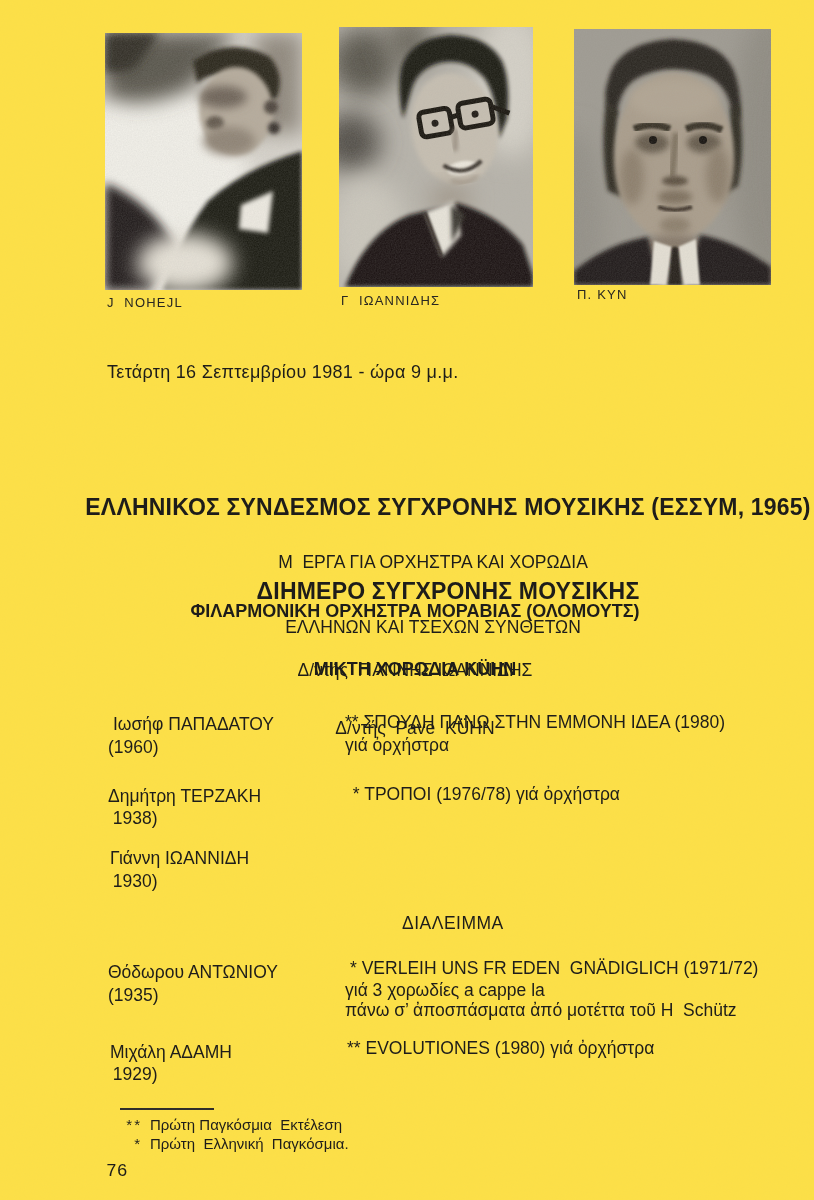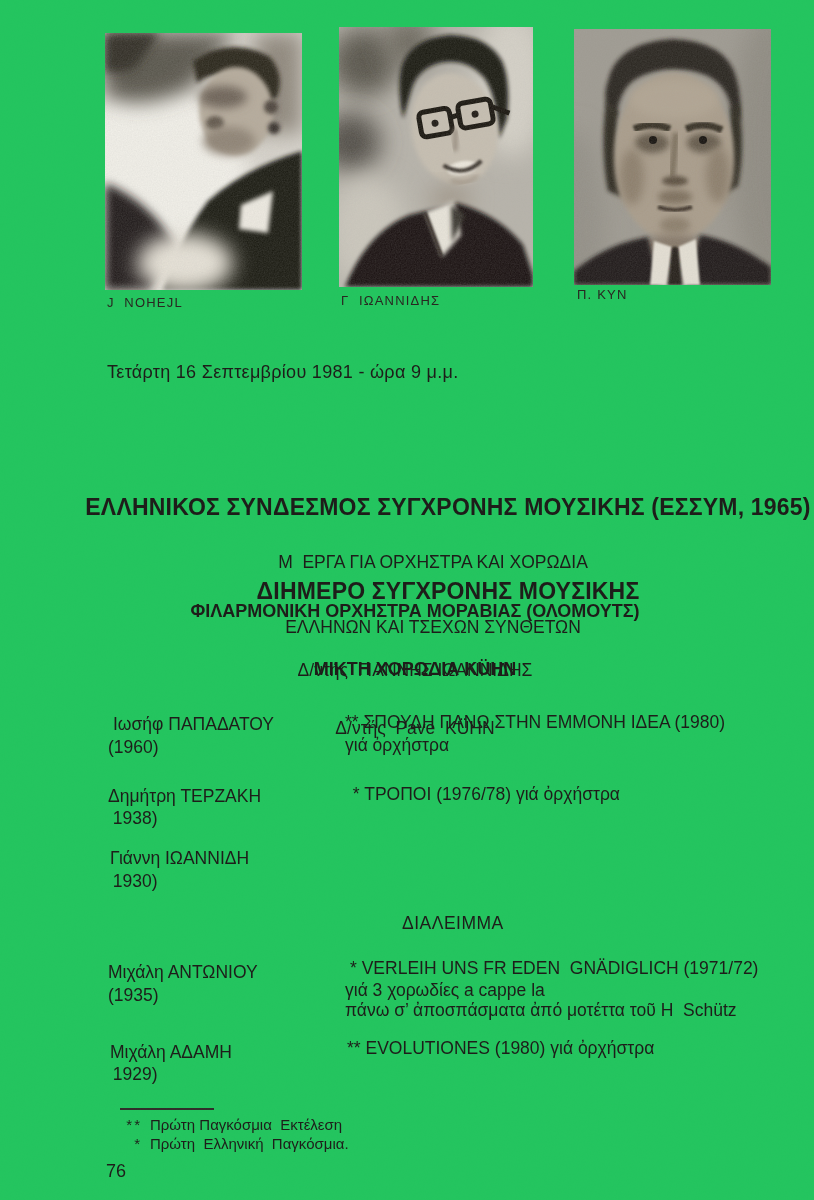--- a/index.html
+++ b/index.html
@@ -4,21 +4,21 @@
 <style>
   html, body { margin: 0; padding: 0; }
   body {
     width: 814px; height: 1200px;
     background: #e9e8e4;
     font-family: "Liberation Sans", "DejaVu Sans", sans-serif;
   }
   .page {
     position: relative;
     width: 814px; height: 1200px;
-    background: #22c55e;
+    background: #fde047;
     overflow: hidden;
     color: #1c1b18;
   }
   .t { position: absolute; white-space: pre; }
   .photo {
     position: absolute;
     background: #cfccc5;
     overflow: hidden;
   }
   .photo svg { display: block; width: 100%; height: 100%; }
@@ -249,35 +249,35 @@
 
   <div class="t prog" style="left:108px; top:785px;">Δημήτρη ΤΕΡΖΑΚΗ</div>
   <div class="t prog" style="left:108px; top:807px;"> 1938)</div>
   <div class="t prog" style="left:348px; top:783px;"> * ΤΡΟΠΟΙ (1976/78) γιά ὀρχήστρα</div>
 
   <div class="t prog" style="left:110px; top:847px;">Γιάννη ΙΩΑΝΝΙΔΗ</div>
   <div class="t prog" style="left:108px; top:870px;"> 1930)</div>
 
   <div class="t intermission" style="left:402px; top:913px;">ΔΙΑΛΕΙΜΜΑ</div>
 
-  <div class="t prog" style="left:108px; top:961px;">Μιχάλη ΑΝΤΩΝΙΟΥ</div>
+  <div class="t prog" style="left:108px; top:961px;">Θόδωρου ΑΝΤΩΝΙΟΥ</div>
   <div class="t prog" style="left:108px; top:984px;">(1935)</div>
   <div class="t prog" style="left:350px; top:957px;">* VERLEIH UNS FR EDEN  GNÄDIGLICH (1971/72)</div>
   <div class="t prog" style="left:345px; top:979px;">γιά 3 χορωδίες a cappe la</div>
   <div class="t prog" style="left:345px; top:999px;">πάνω σ’ ἀποσπάσματα ἀπό μοτέττα τοῦ H  Schütz</div>
 
   <div class="t prog" style="left:110px; top:1041px;">Μιχάλη ΑΔΑΜΗ</div>
   <div class="t prog" style="left:108px; top:1063px;"> 1929)</div>
   <div class="t prog" style="left:347px; top:1037px;">** EVOLUTIONES (1980) γιά ὀρχήστρα</div>
 
   <div class="footnote-rule"></div>
   <div class="t fn" style="left:118px; top:1116px;"><span class="fn-marker">**</span><span style="margin-left:8px;">Πρώτη Παγκόσμια  Εκτέλεση</span></div>
   <div class="t fn" style="left:118px; top:1135px;"><span class="fn-marker">*</span><span style="margin-left:8px;">Πρώτη  Ελληνική  Παγκόσμια.</span></div>
 
-  <div class="t page-number" style="left:106px; top:1161px;">76</div>
+  <div class="t page-number" style="left:106px; top:1161px;font-family:Liberation Mono, monospace;">76</div>
 
   <svg class="grain-overlay" aria-hidden="true">
     <defs>
       <filter id="paperN" x="0%" y="0%" width="100%" height="100%">
         <feTurbulence type="fractalNoise" baseFrequency="0.9" numOctaves="2" stitchTiles="stitch"></feTurbulence>
         <feColorMatrix type="matrix" values="0 0 0 0 0.4  0 0 0 0 0.39  0 0 0 0 0.36  0 0 0 0.6 0"></feColorMatrix>
       </filter>
     </defs>
     <rect width="814" height="1200" filter="url(#paperN)"></rect>
   </svg>

